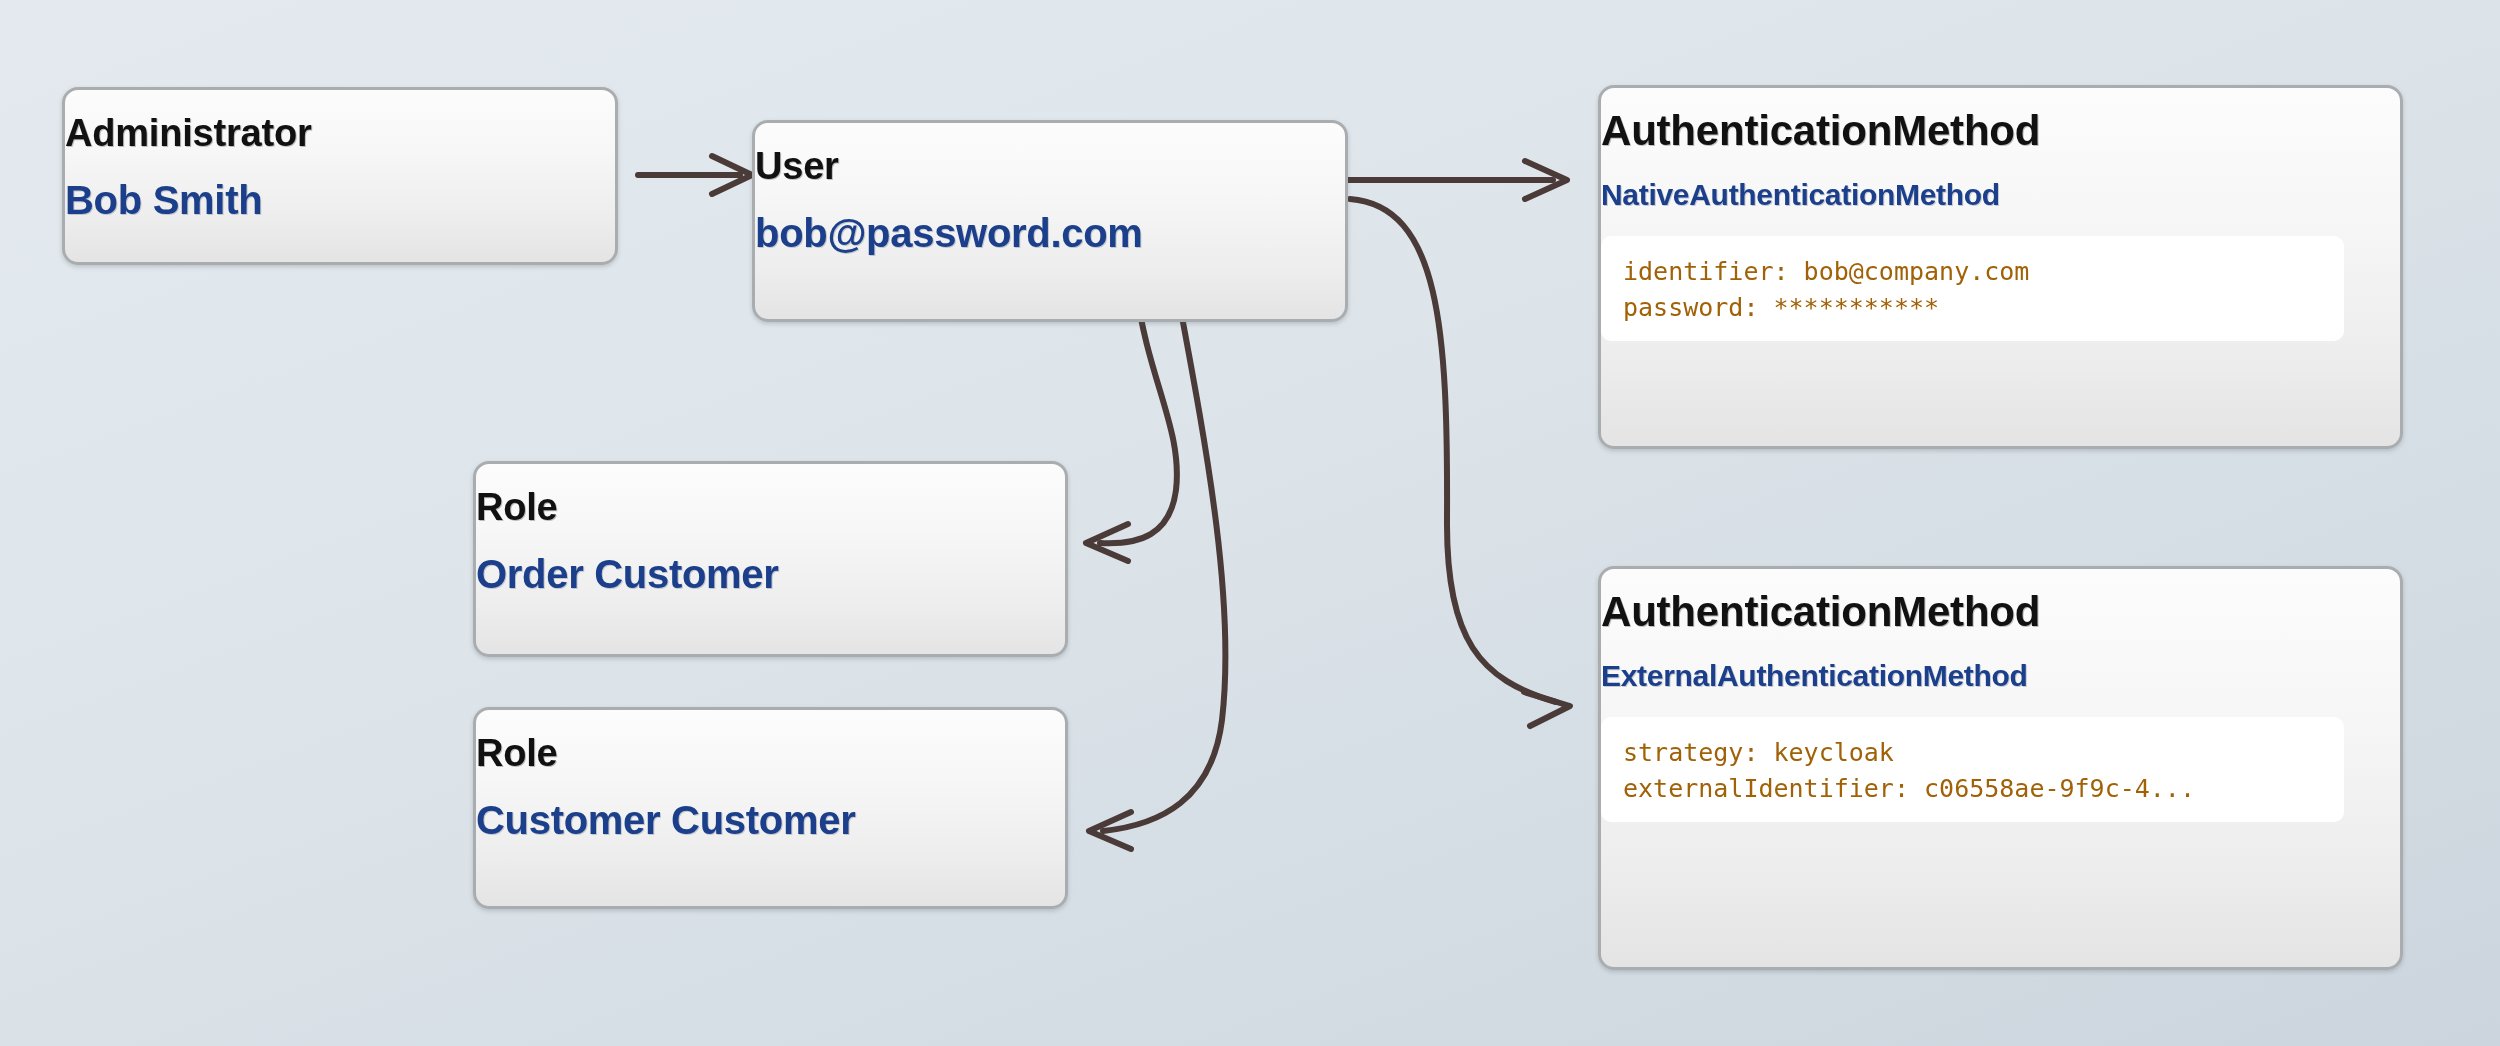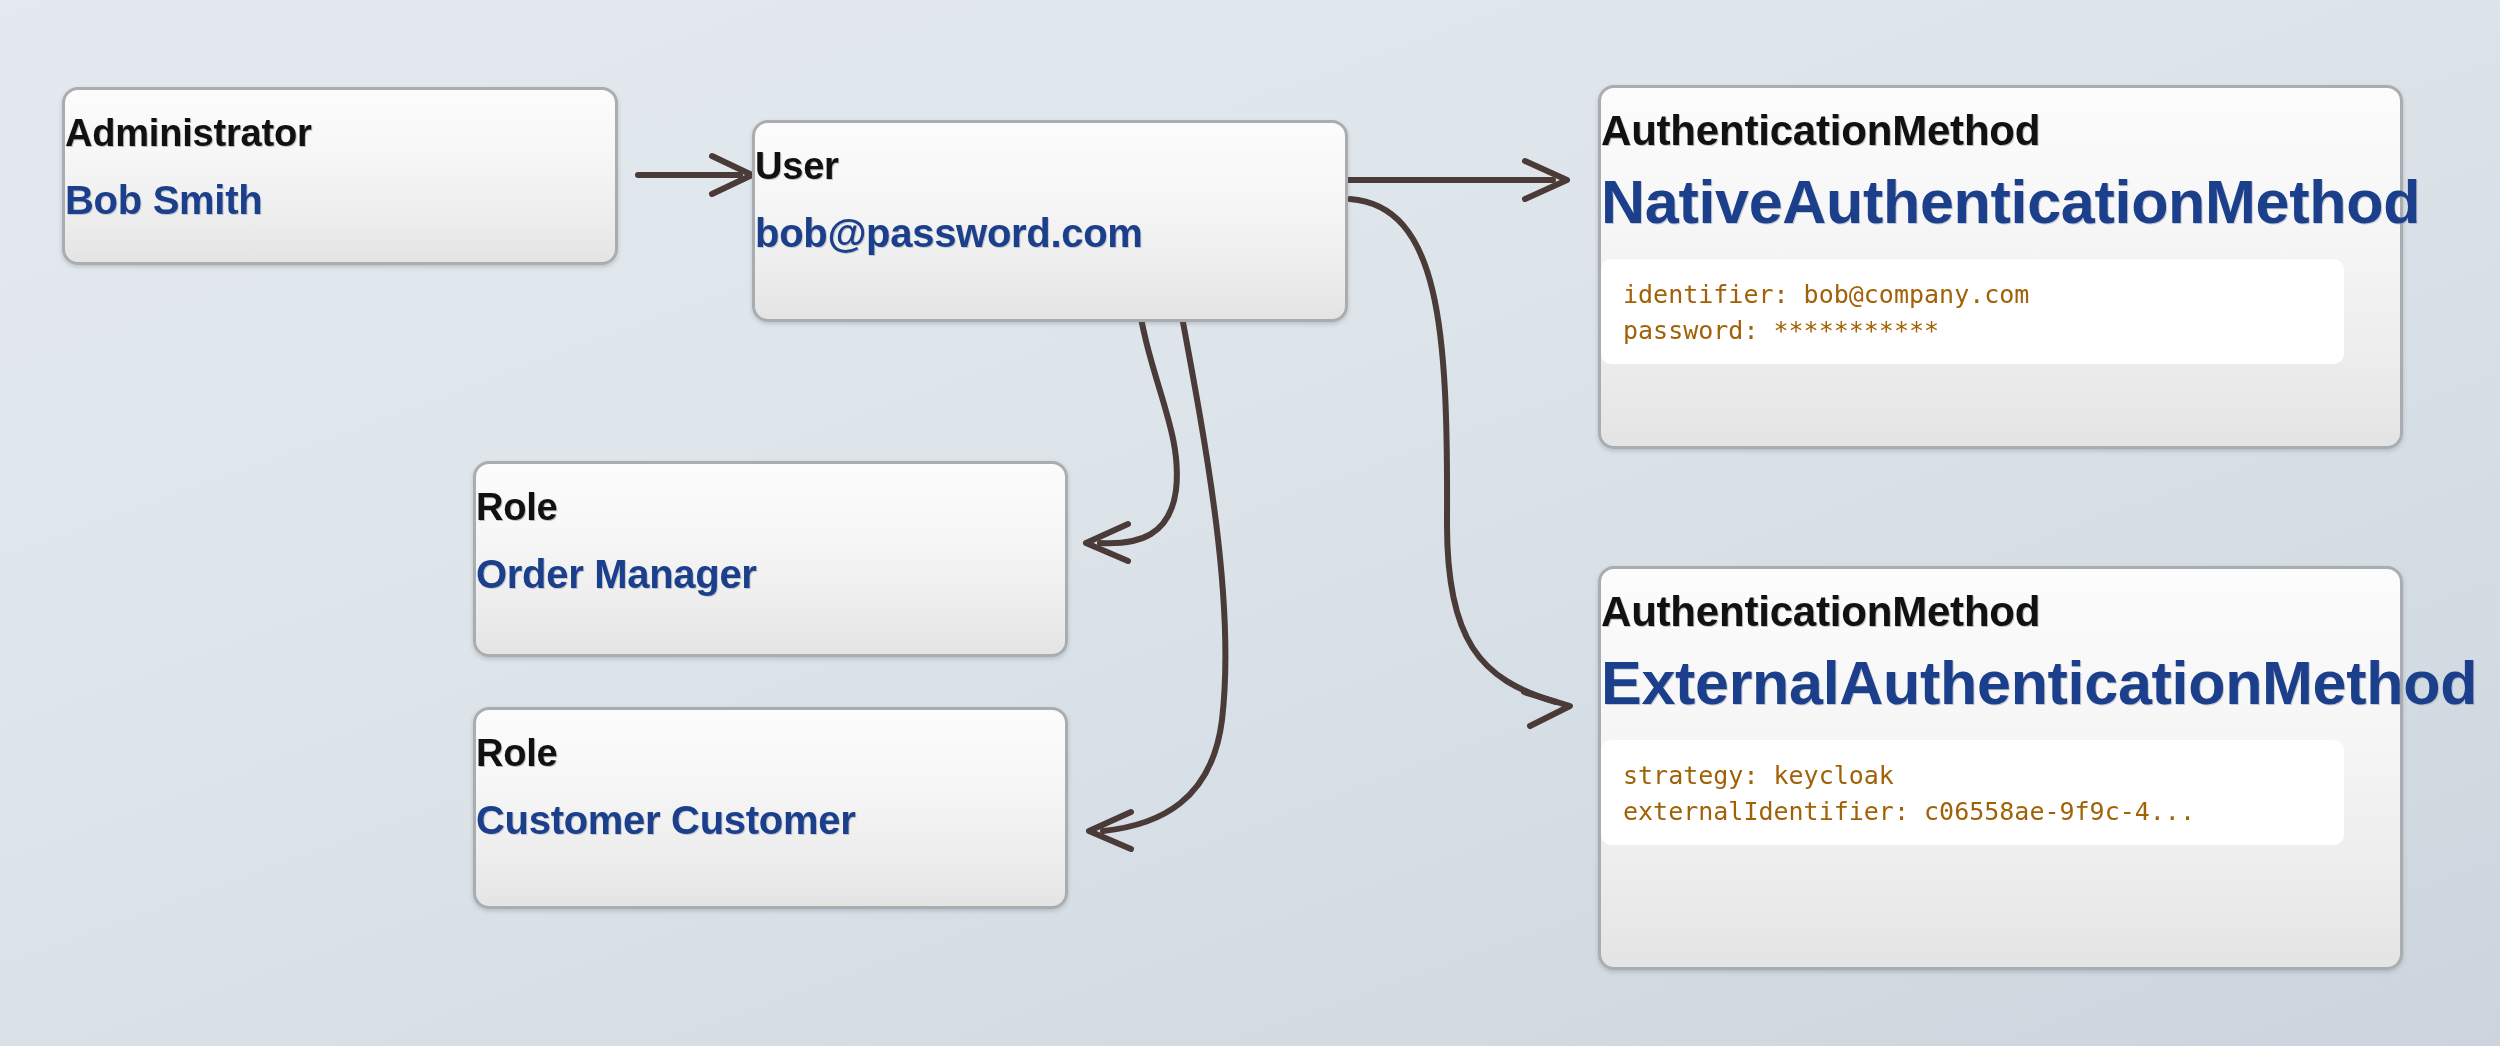--- a/index.html
+++ b/index.html
@@ -52,21 +52,21 @@
     line-height: 1;
     white-space: nowrap;
   }
 
   
   .card-sm .type  { font-size: 38px; margin-top: 24px; }
   .card-sm .value { font-size: 40px; margin-top: 28px; }
 
   
   .card-lg .type  { font-size: 42px; margin-top: 22px; }
-  .card-lg .value { font-size: 61px; margin-top: 20px; }
+  .card-lg .value { font-size: 30px; margin-top: 28px; }
 
   .code {
     box-sizing: border-box;
     background: #ffffff;
     border-radius: 10px;
     width: calc(100% - 56px);
     margin-top: 26px;
     padding: 18px 22px 16px 22px;
     font-family: "DejaVu Sans Mono", "Liberation Mono", monospace;
     font-size: 25px;
@@ -137,21 +137,21 @@
     <div class="value">Bob Smith</div>
   </div>
 
   <div class="node card-sm" style="left:752px; top:84px; width:596px; height:202px;margin-top:36px;">
     <div class="type">User</div>
     <div class="value">bob@password.com</div>
   </div>
 
   <div class="node card-sm" style="left:473px; top:461px; width:595px; height:196px;">
     <div class="type">Role</div>
-    <div class="value">Order Manager</div>
+    <div class="value">Order Customer</div>
   </div>
 
   <div class="node card-sm" style="left:473px; top:707px; width:595px; height:202px;">
     <div class="type">Role</div>
     <div class="value">Customer Customer</div>
   </div>
 
   <div class="node card-lg" style="left:1598px; top:85px; width:805px; height:364px;">
     <div class="type">AuthenticationMethod</div>
     <div class="value">NativeAuthenticationMethod</div>

